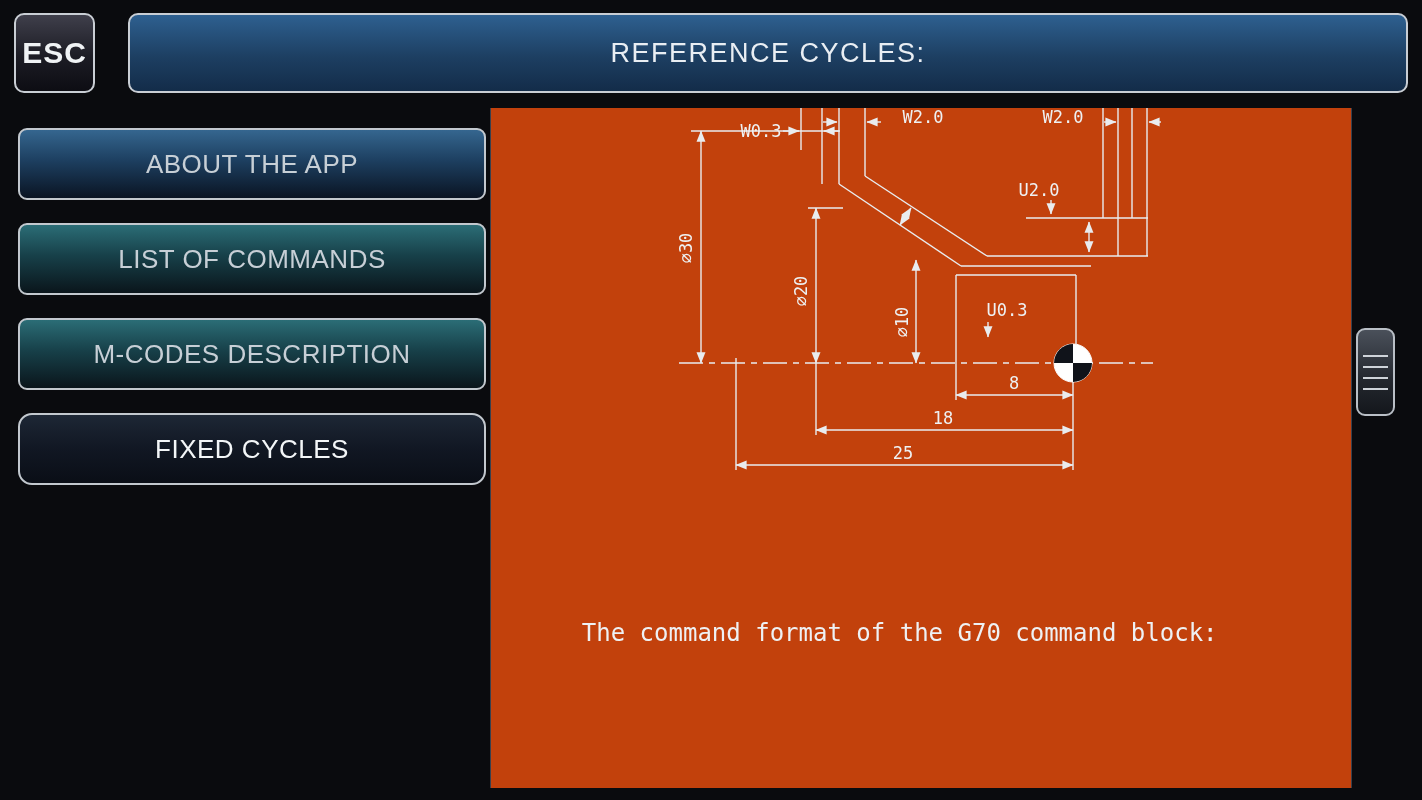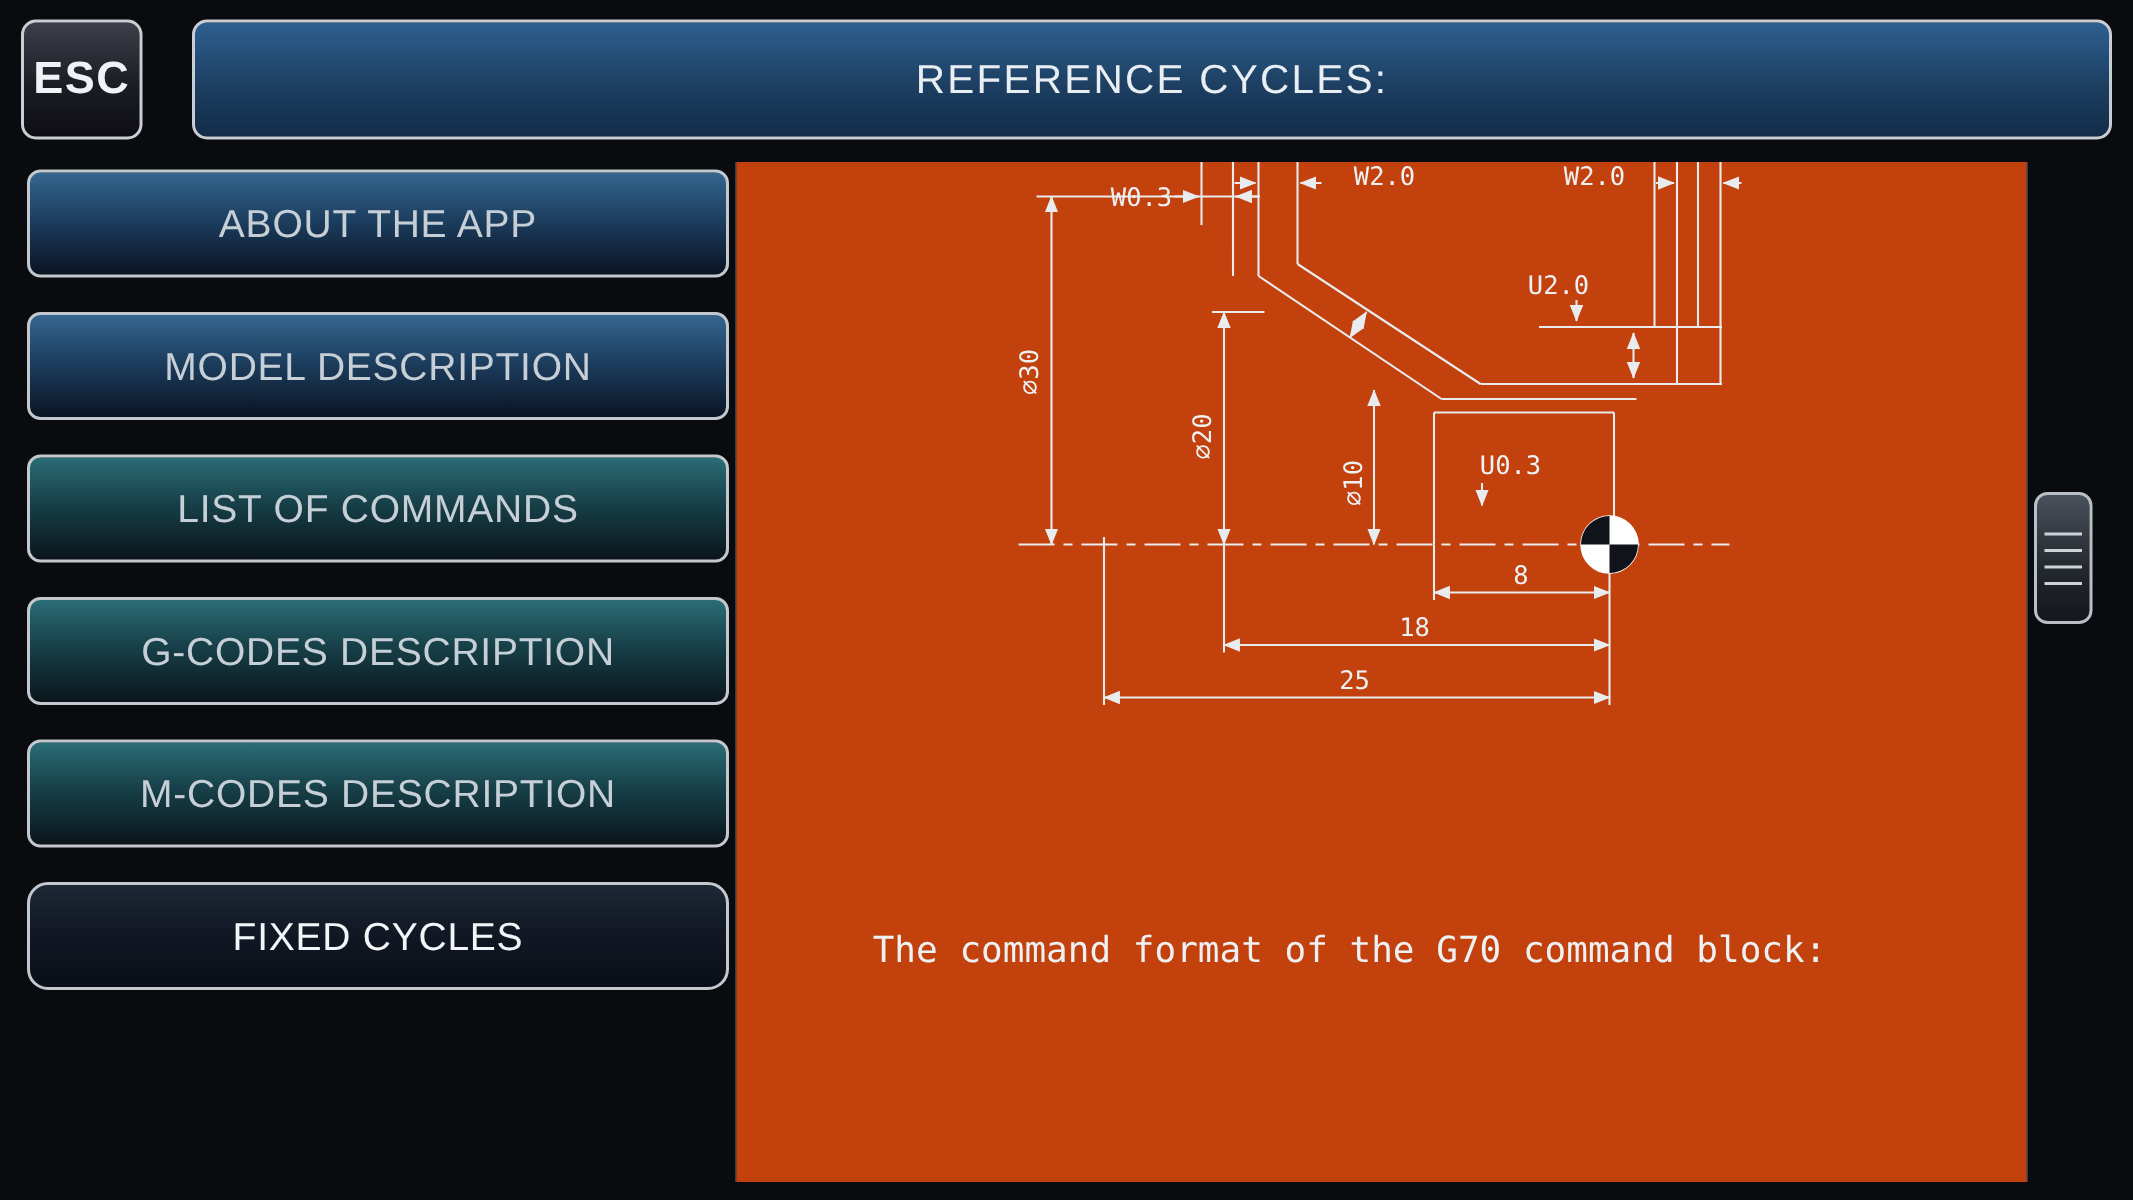--- a/index.html
+++ b/index.html
@@ -17,21 +17,21 @@
   }
   .titlebar {
     flex:1;
     border:2px solid #c9ced4; border-radius:10px;
     background:linear-gradient(180deg,#2e6090 0%,#1d3f62 55%,#132c49 100%);
     color:#e9eef3; font-size:27px; letter-spacing:1.5px;
     display:flex; align-items:center; justify-content:center;
   }
 
   
-  .sidebar { position:absolute; left:18px; top:113px; width:468px; }
+  .sidebar { position:absolute; left:18px; top:128px; width:468px; }
   .sbtn {
     height:72px; margin-bottom:23px;
     border:2px solid #c2c8ce; border-radius:9px;
     display:flex; align-items:center; justify-content:center;
     font-size:26px; color:#c7cfd6; letter-spacing:.5px; cursor:pointer;
   }
   .sbtn.blue  { background:linear-gradient(180deg,#35668f 0%,#1d3f60 45%,#0a1423 100%); }
   .sbtn.teal  { background:linear-gradient(180deg,#2b6d76 0%,#174049 45%,#0a151b 100%); }
   .sbtn.active{ background:linear-gradient(180deg,#1d2735 0%,#111723 50%,#0a0e16 100%); color:#f3f6f8;border-radius:14px; }
 
@@ -62,23 +62,21 @@
 </head>
 <body>
 
 <div class="topbar">
   <div class="esc">ESC</div>
   <div class="titlebar">REFERENCE CYCLES:</div>
 </div>
 
 <div class="sidebar">
   <div class="sbtn blue">ABOUT THE APP</div>
-  <div class="sbtn blue">MODEL DESCRIPTION</div>
   <div class="sbtn teal">LIST OF COMMANDS</div>
-  <div class="sbtn teal">G-CODES DESCRIPTION</div>
   <div class="sbtn teal">M-CODES DESCRIPTION</div>
   <div class="sbtn active">FIXED CYCLES</div>
 </div>
 
 <div class="content">
 
   <svg class="drawing" width="862" height="392" viewBox="0 0 862 392">
     <defs>
       <marker id="arr" viewBox="0 0 10 10" refX="9.5" refY="5" markerWidth="8" markerHeight="8" orient="auto-start-reverse">
         <path d="M0,1 L10,5 L0,9 Z" fill="#e9ecef"></path>

